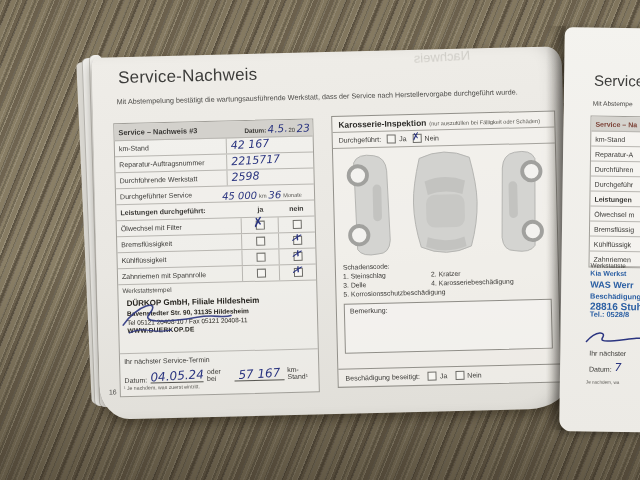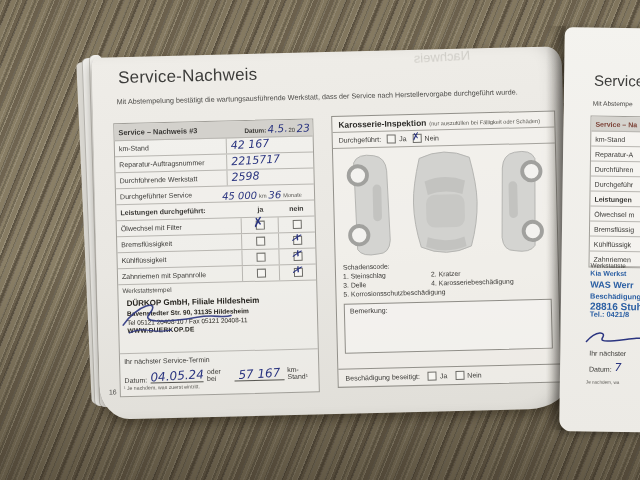--- a/index.html
+++ b/index.html
@@ -344,21 +344,21 @@
       <div class="rp-tr">Bremsflüssig</div>
       <div class="rp-tr">Kühlflüssigk</div>
       <div class="rp-tr">Zahnriemen</div>
     </div>
 
     <div class="rp-block" style="top:234px;font-size:6.4px;">Werkstattste</div>
     <div class="rp-block blue" style="top:242px;font-weight:bold;">Kia Werkst</div>
     <div class="rp-block blue" style="top:252px;font-weight:bold;font-size:9px;">WAS Werr</div>
     <div class="rp-block blue" style="top:264px;font-size:7.4px;font-weight:bold;">Beschädigung</div>
     <div class="rp-block blue" style="top:273px;font-size:10px;font-weight:bold;">28816 Stuh</div>
-    <div class="rp-block blue" style="top:282px;font-size:7.4px;font-weight:bold;">Tel.: 0421/8</div>
+    <div class="rp-block blue" style="top:282px;font-size:7.4px;font-weight:bold;">Tel.: 0528/8</div>
 
     <svg class="rp-sig" width="80" height="20" viewBox="0 0 80 20">
       <path d="M2 14 C 12 2, 22 4, 18 10 C 14 16, 34 12, 52 10 C 64 9, 70 12, 78 9" fill="none" stroke="#2b3580" stroke-width="1.5" stroke-linecap="round"></path>
     </svg>
 
     <div class="rp-block" style="top:322px;">Ihr nächster</div>
     <div class="rp-block rp-date" style="top:334px;">
       <span>Datum:</span>
       <span class="hand">7</span>
     </div>

